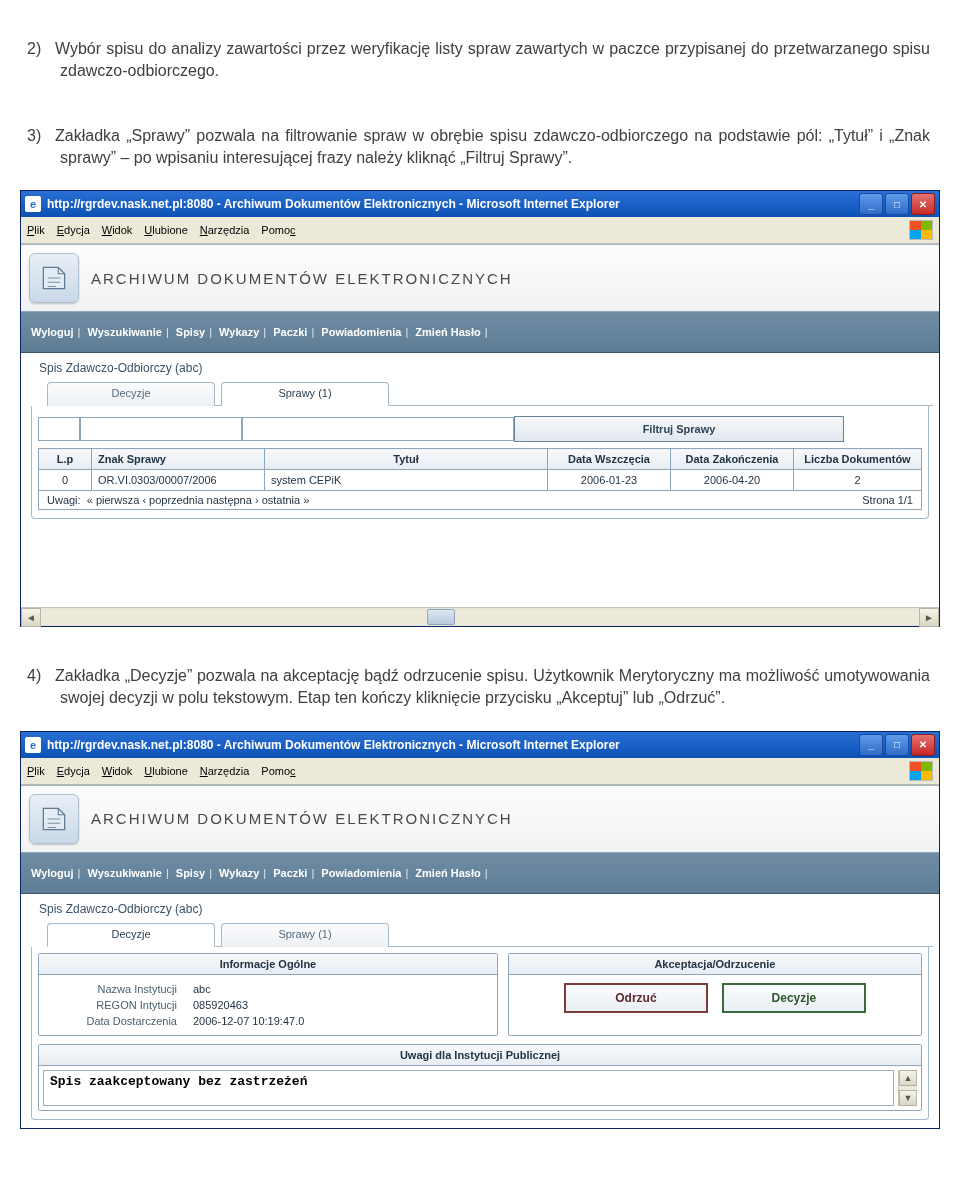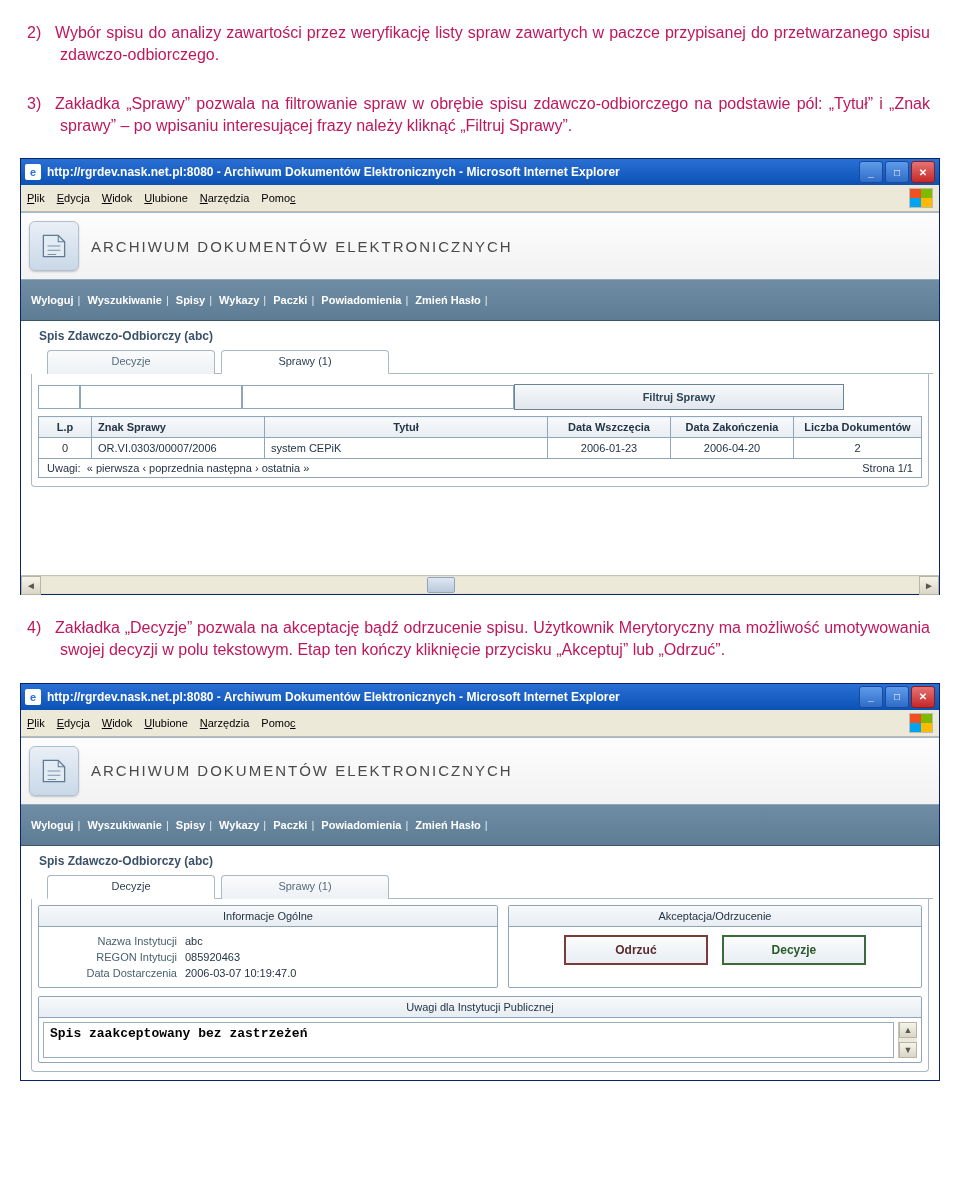--- a/index.html
+++ b/index.html
@@ -9,21 +9,22 @@
     padding: 0;
     background: #fff;
     width: 960px;
   }
   .doc-text {
     font-family: Verdana, sans-serif;
     font-size: 16px;
     padding: 6px 30px 6px 60px;
     text-align: justify;
     line-height: 1.35;
-    color: #be185d;
+    color: #404040;
+    margin-top: 32px;
   }
   .doc-text .num {
     display: inline-block;
     width: 28px;
     margin-left: -33px;
   }
 
   
   .ie-window {
     margin: 4px 20px 10px 20px;
@@ -119,21 +120,21 @@
   }
   .app-nav span.sep { padding: 0 4px; color: #dfe8ef; font-weight: normal;}
 
   .page-body {
     padding: 6px 6px 2px 6px;
     background: #fff;
   }
   .page-subtitle {
     font-size: 12px;
     color: #3b5168;
-    font-weight: bold;
+    font-weight: normal;
     padding: 2px 4px 6px 12px;
   }
 
   .tabs {
     display: flex;
     margin-left: 20px;
     border-bottom: 1px solid #a7b8c7;
     height: 24px;
   }
   .tab {
@@ -261,27 +262,27 @@
   .col {
     flex: 1;
     border: 1px solid #8fa6ba;
     border-radius: 2px;
     overflow: hidden;
   }
   .col-header {
     background: linear-gradient(#f7f9fb,#e7edf2);
     border-bottom: 1px solid #8fa6ba;
     text-align: center;
-    font-weight: normal;
+    font-weight: bold;
     font-size: 11px;
     padding: 4px;
     color: #233444;
   }
   .col-body { padding: 6px 8px; font-size: 11px; color: #233444; }
-  .info-row { display: flex; padding: 2px 0; }
+  .info-row { display: flex; padding: 2px 0; gap: 8px; }
   .info-row .lbl { width: 130px; text-align: right; padding-right: 8px; color: #49606f; }
   .decision-btns {
     display: flex; gap: 14px; justify-content: center; padding: 8px 6px;
   }
   .dbtn {
     border: 2px solid;
     padding: 6px 0;
     width: 140px;
     text-align: center;
     font-size: 12px;
@@ -505,21 +506,21 @@
               <div class="info-row">
                 <span class="lbl">Nazwa Instytucji</span>
                 <span>abc</span>
               </div>
               <div class="info-row">
                 <span class="lbl">REGON Intytucji</span>
                 <span>085920463</span>
               </div>
               <div class="info-row">
                 <span class="lbl">Data Dostarczenia</span>
-                <span>2006-03-07 10:19:47.0</span>
+                <span>2006-12-07 10:19:47.0</span>
               </div>
             </div>
           </div>
           <div class="col" style="flex:0.9">
             <div class="col-header">Akceptacja/Odrzucenie</div>
             <div class="decision-btns">
               <div class="dbtn reject">Odrzuć</div>
               <div class="dbtn accept">Decyzje</div>
             </div>
           </div>

